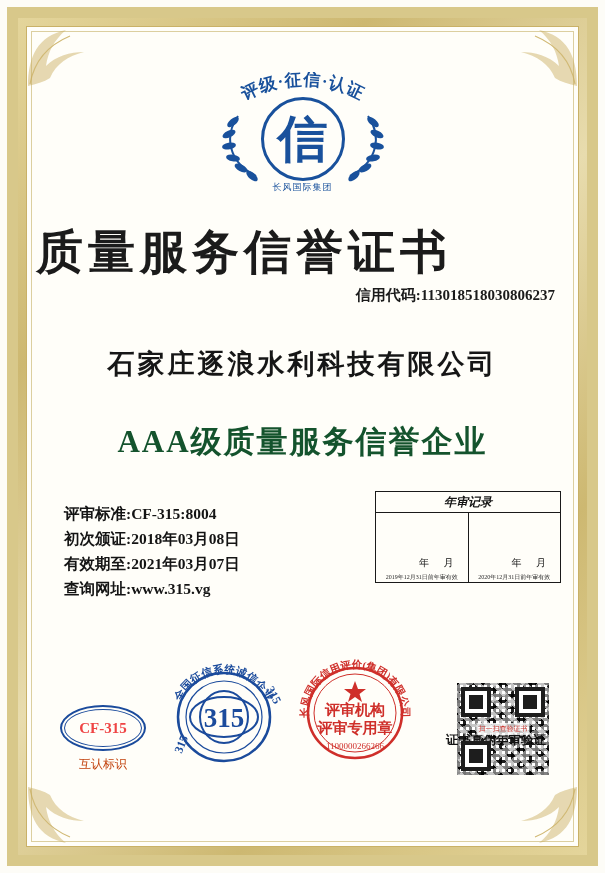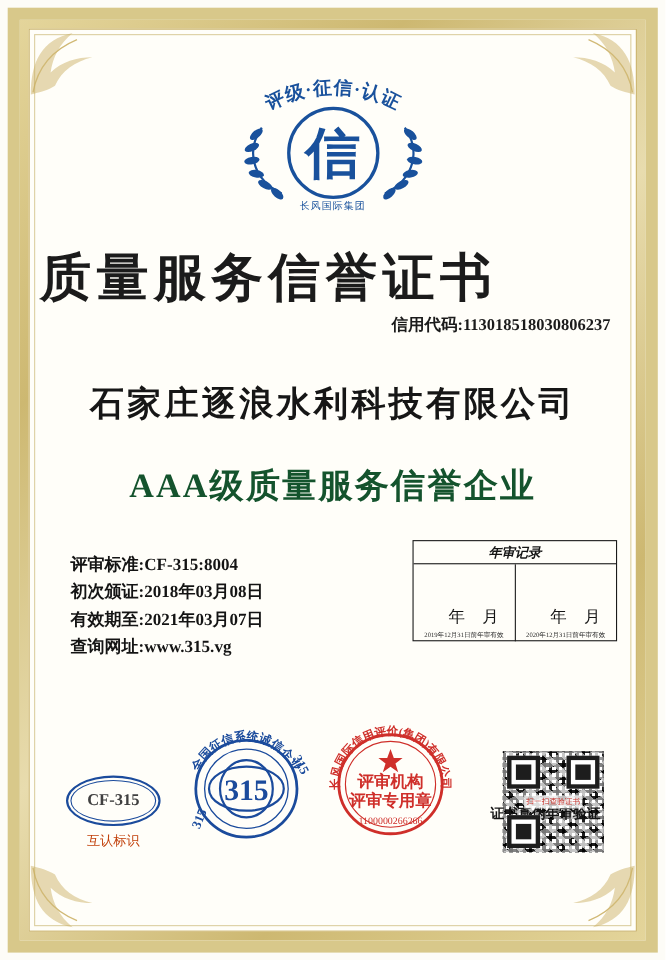--- a/index.html
+++ b/index.html
@@ -150,21 +150,21 @@
     color: #1b1b1b;
     letter-spacing: 0px;
   }
   .company {
     position: absolute;
     top: 310px;
     left: 0; right: 0;
     text-align: center;
     font-family: "Liberation Serif", serif;
     font-weight: bold;
-    font-size: 31px;
+    font-size: 27px;
     letter-spacing: 3px;
     color: #161616;
     white-space: nowrap;
   }
   .award {
     position: absolute;
     top: 385px;
     left: 0; right: 0;
     text-align: center;
     font-family: "Liberation Serif", serif;
@@ -217,21 +217,21 @@
     flex: 1;
     position: relative;
     box-sizing: border-box;
   }
   .review-col + .review-col { border-left: 1.5px solid #1a1a1a; }
   .review-ym {
     position: absolute;
     bottom: 13px;
     right: 8px;
     font-family: "Liberation Serif", serif;
-    font-size: 15px;
+    font-size: 10px;
     color: #141414;
     letter-spacing: 6px;
   }
   .review-note {
     position: absolute;
     bottom: 1px;
     left: 0; right: 0;
     text-align: center;
     font-family: "Liberation Serif", serif;
     font-size: 6px;
@@ -267,21 +267,21 @@
   }
   .seal-cf .txt {
     position: absolute;
     inset: 0;
     display: flex;
     align-items: center;
     justify-content: center;
     font-family: "Liberation Serif", serif;
     font-weight: bold;
     font-size: 15px;
-    color: #404040;
+    color: #ef4444;
   }
   .seal-cf-label {
     position: absolute;
     left: 14px;
     bottom: 8px;
     width: 90px;
     text-align: center;
     font-family: "Liberation Serif", serif;
     font-size: 12px;
     color: #c2410c;

